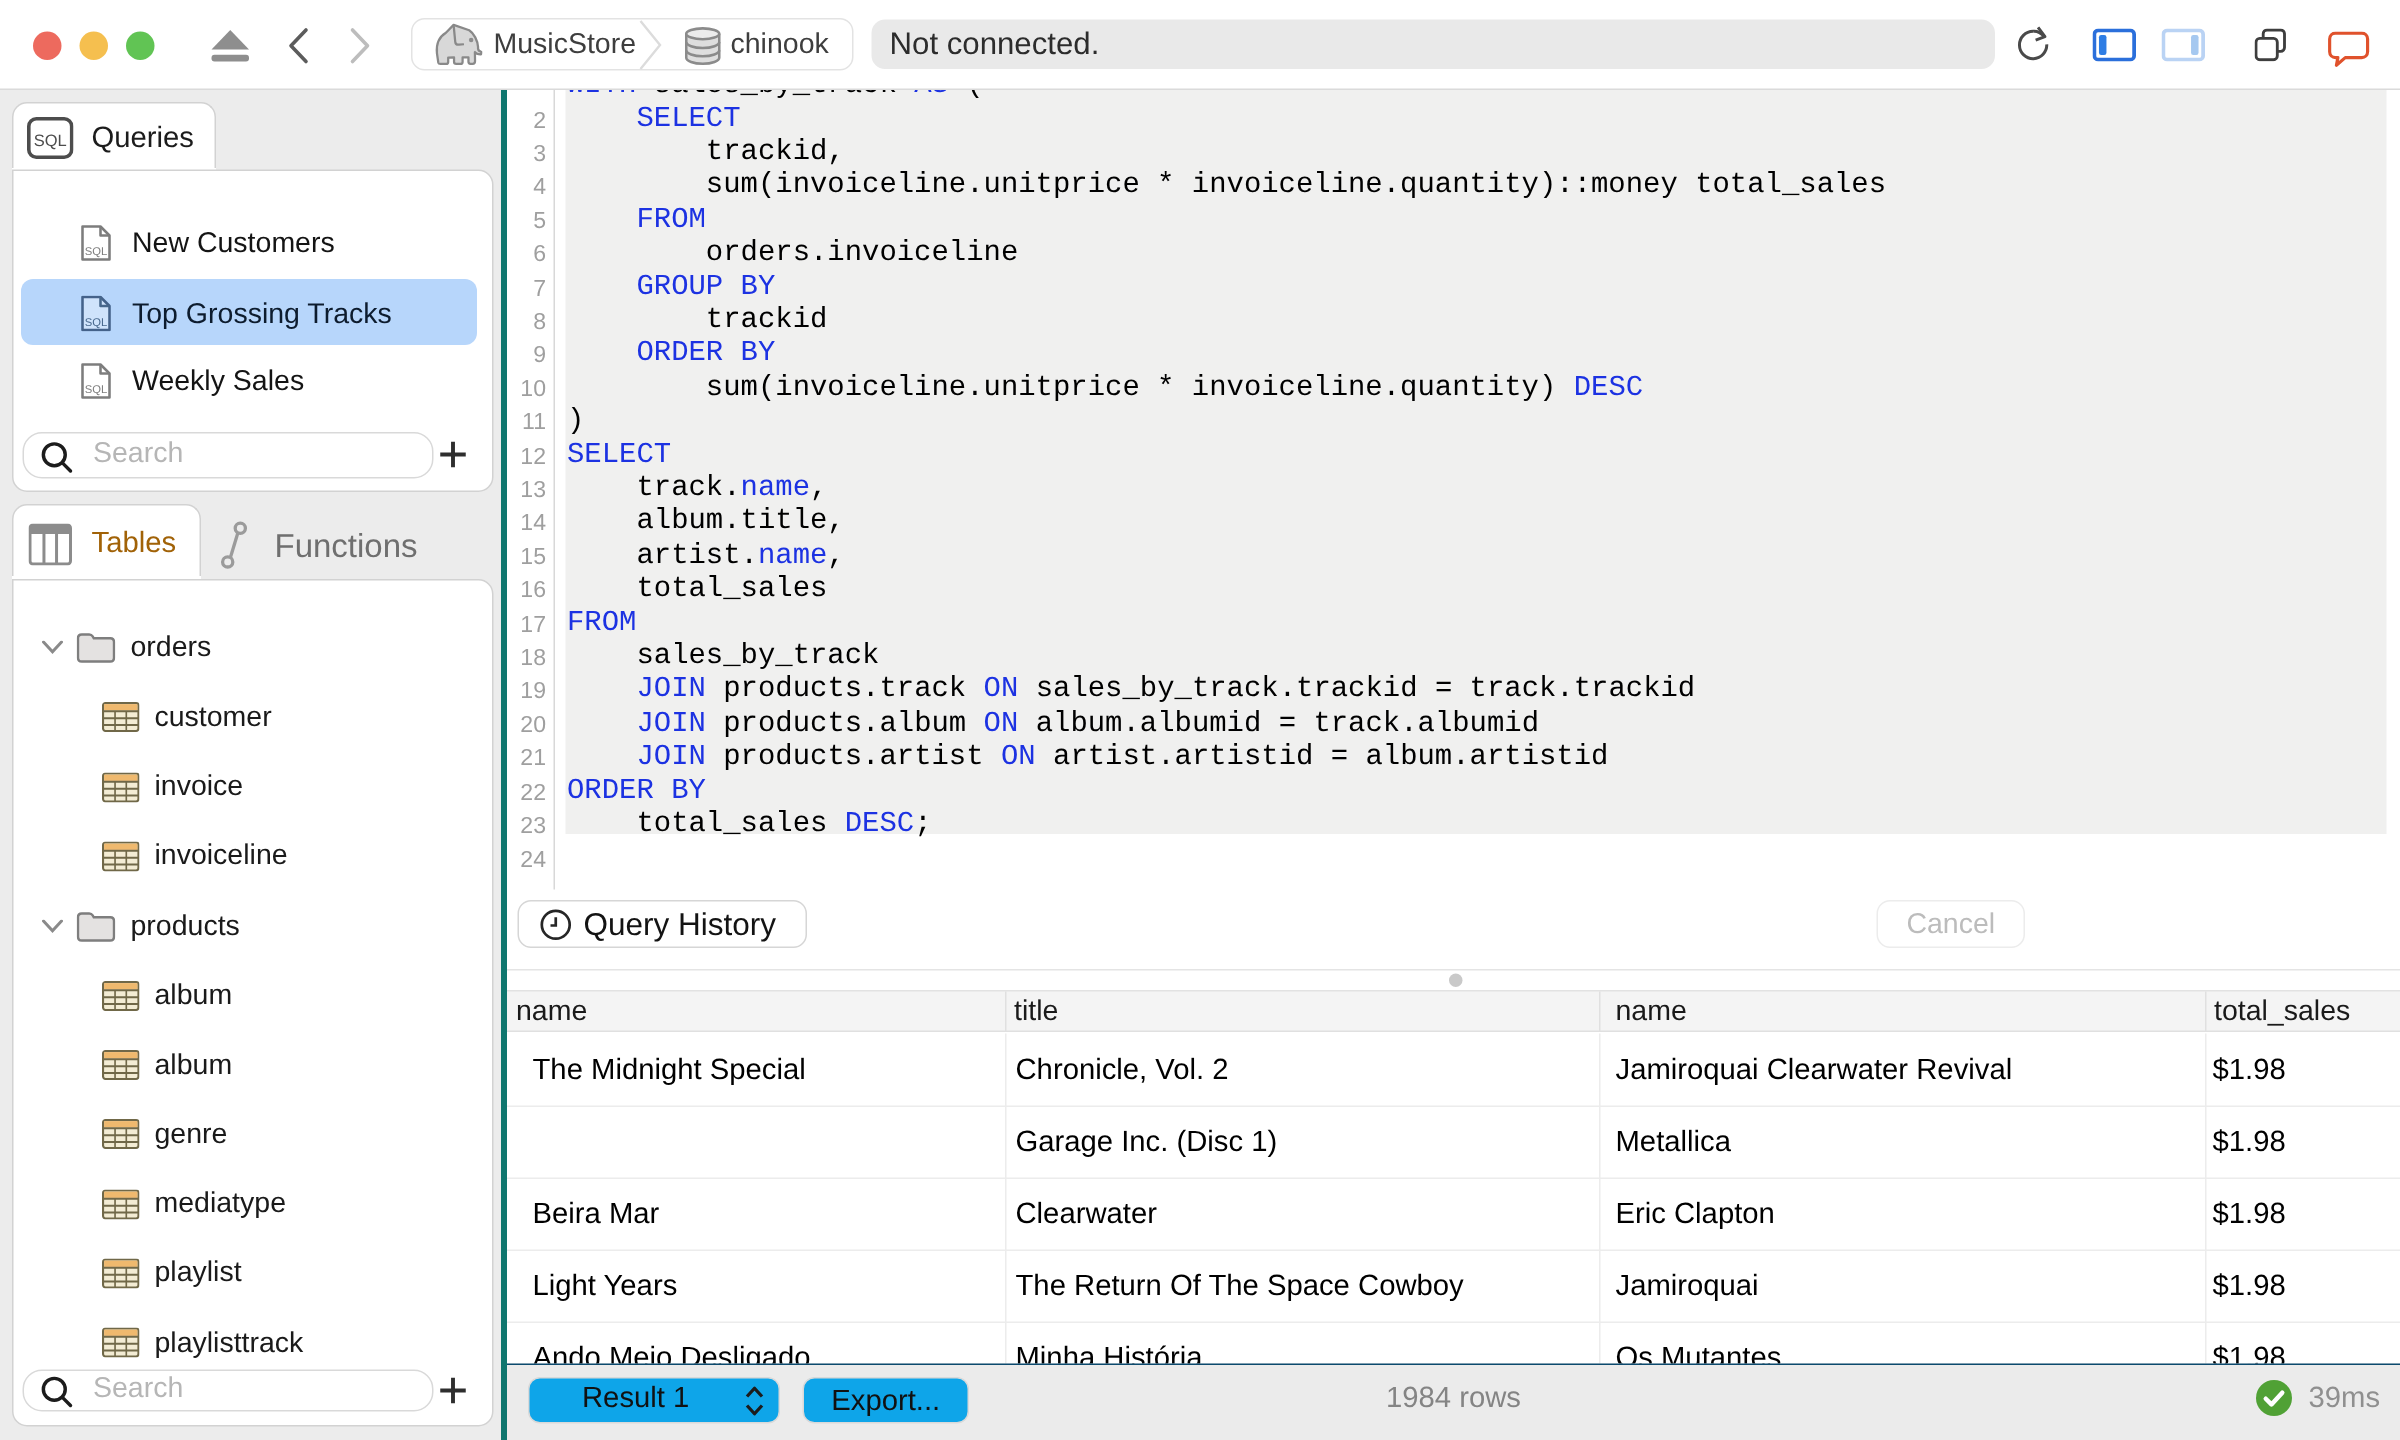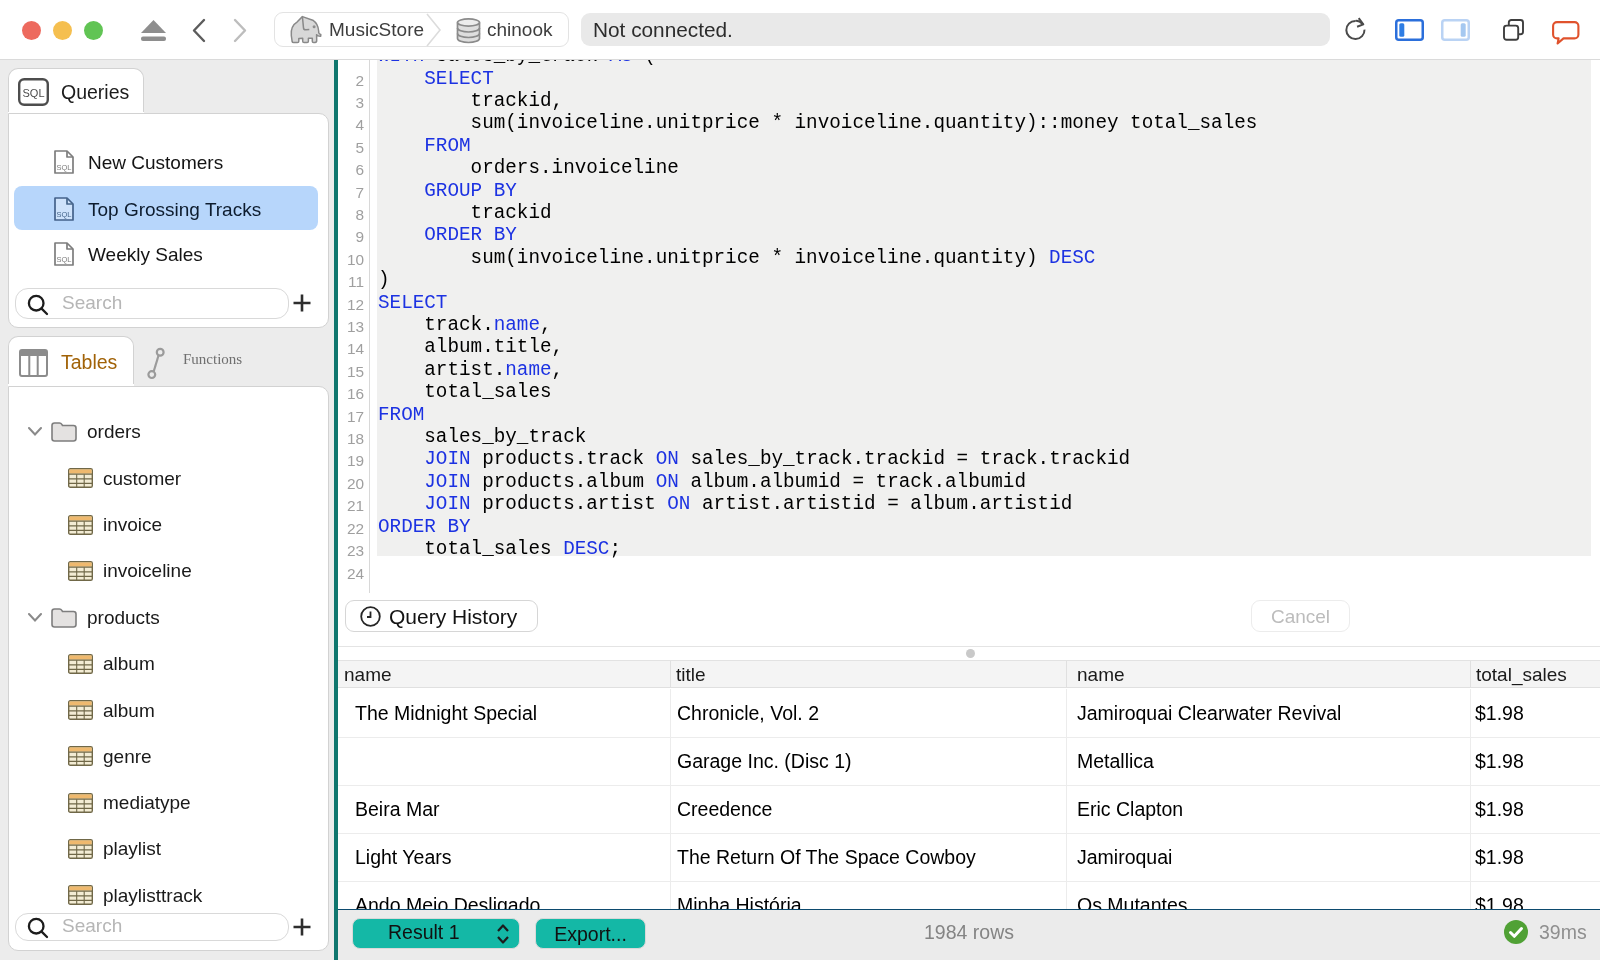--- a/index.html
+++ b/index.html
@@ -37,21 +37,21 @@
 
 
 #results { position:absolute; left:338px; top:646px; width:1262px; height:265px; background:#fff; }
 .hcell { position:absolute; top:0; height:28px; line-height:28px; font-size:19px; color:#1a1a1a; }
 .cell { position:absolute; font-size:19.5px; color:#000; height:48px; line-height:48px; white-space:nowrap; }
 .vline { position:absolute; width:1px; background:#ececec; }
 .hline { position:absolute; left:0; width:1262px; height:1px; background:#ececec; }
 
 
 #bottombar { position:absolute; left:338px; top:909px; width:1262px; height:51px; background:#ebebeb; border-top:1px solid #0c4a6e; }
-.bbtn { position:absolute; top:8px; height:31px; background:#14b8a6; border:1px solid #d9d9d9; border-radius:8px; font-size:19.5px; color:#111; }
+.bbtn { position:absolute; top:8px; height:31px; background:#0ea5e9; border:1px solid #d9d9d9; border-radius:8px; font-size:19.5px; color:#111; }
 </style>
 </head>
 <body>
 <div id="win">
 
   <div id="toolbar">
     <div class="tl" style="left:22px; background:#ed6a5e;"></div>
     <div class="tl" style="left:53px; background:#f5bf4f;"></div>
     <div class="tl" style="left:84px; background:#61c454;"></div>
 
@@ -161,21 +161,21 @@
       <rect x="1" y="1" width="27" height="26" rx="2" fill="#fff" stroke="#8c8c8c" stroke-width="2"></rect>
       <rect x="1" y="1" width="27" height="6" fill="#8c8c8c"></rect>
       <path d="M10.3 7 L10.3 27 M18.7 7 L18.7 27" stroke="#8c8c8c" stroke-width="2"></path>
     </svg>
     <div class="abs" style="left:61px; top:291px; font-size:19.5px; color:#a16207;">Tables</div>
     <svg class="abs" style="left:145px; top:286px;" width="23" height="35" viewBox="0 0 23 35">
         <circle cx="15.2" cy="6.2" r="3.4" fill="none" stroke="#9b9b9b" stroke-width="2.2"></circle>
         <circle cx="6.8" cy="28.6" r="3.4" fill="none" stroke="#9b9b9b" stroke-width="2.2"></circle>
         <path d="M13.6 9.2 L8.6 25.7" fill="none" stroke="#9b9b9b" stroke-width="2.2"></path>
       </svg>
-    <div class="abs" style="left:183px; top:291px; font-size:15px; color:#6f6f6f;font-family:Liberation Serif, serif;">Functions</div>
+    <div class="abs" style="left:183px; top:291px; font-size:22px; color:#6f6f6f;">Functions</div>
 
     <div class="panel" style="top:326px; height:565px;"></div>
 
     <svg class="abs" style="left:28px; top:367px;" width="14" height="9" viewBox="0 0 14 9">
         <path d="M1 1 L7 7.5 L13 1" fill="none" stroke="#8a8a8a" stroke-width="2" stroke-linecap="round"></path>
       </svg>
     <svg class="abs" style="left:51px; top:361px;" width="26" height="21" viewBox="0 0 26 21">
         <path d="M1 4.5 C1 3 2 2 3.5 2 L8.5 2 C9.6 2 10.3 2.5 10.8 3.3 L11.5 4.5 L22.5 4.5 C24 4.5 25 5.5 25 7 L25 17.5 C25 19 24 20 22.5 20 L3.5 20 C2 20 1 19 1 17.5 Z" fill="#e4e2e1" stroke="#7e7e7e" stroke-width="1.6"></path>
       </svg>
     <div class="treetxt" style="left:87px; top:361px;">orders</div>
@@ -343,21 +343,21 @@
     <div class="cell" style="left:17px; top:43px;">The Midnight Special</div>
     <div class="cell" style="left:339px; top:43px;">Chronicle, Vol. 2</div>
     <div class="cell" style="left:739px; top:43px;">Jamiroquai Clearwater Revival</div>
     <div class="cell" style="left:1137px; top:43px;">$1.98</div>
     <div class="hline" style="top:91px;"></div>
     <div class="cell" style="left:339px; top:91px;">Garage Inc. (Disc 1)</div>
     <div class="cell" style="left:739px; top:91px;">Metallica</div>
     <div class="cell" style="left:1137px; top:91px;">$1.98</div>
     <div class="hline" style="top:139px;"></div>
     <div class="cell" style="left:17px; top:139px;">Beira Mar</div>
-    <div class="cell" style="left:339px; top:139px;">Creedence</div>
+    <div class="cell" style="left:339px; top:139px;">Clearwater</div>
     <div class="cell" style="left:739px; top:139px;">Eric Clapton</div>
     <div class="cell" style="left:1137px; top:139px;">$1.98</div>
     <div class="hline" style="top:187px;"></div>
     <div class="cell" style="left:17px; top:187px;">Light Years</div>
     <div class="cell" style="left:339px; top:187px;">The Return Of The Space Cowboy</div>
     <div class="cell" style="left:739px; top:187px;">Jamiroquai</div>
     <div class="cell" style="left:1137px; top:187px;">$1.98</div>
     <div class="hline" style="top:235px;"></div>
     <div class="cell" style="left:17px; top:235px;">Ando Meio Desligado</div>
     <div class="cell" style="left:339px; top:235px;">Minha História</div>

